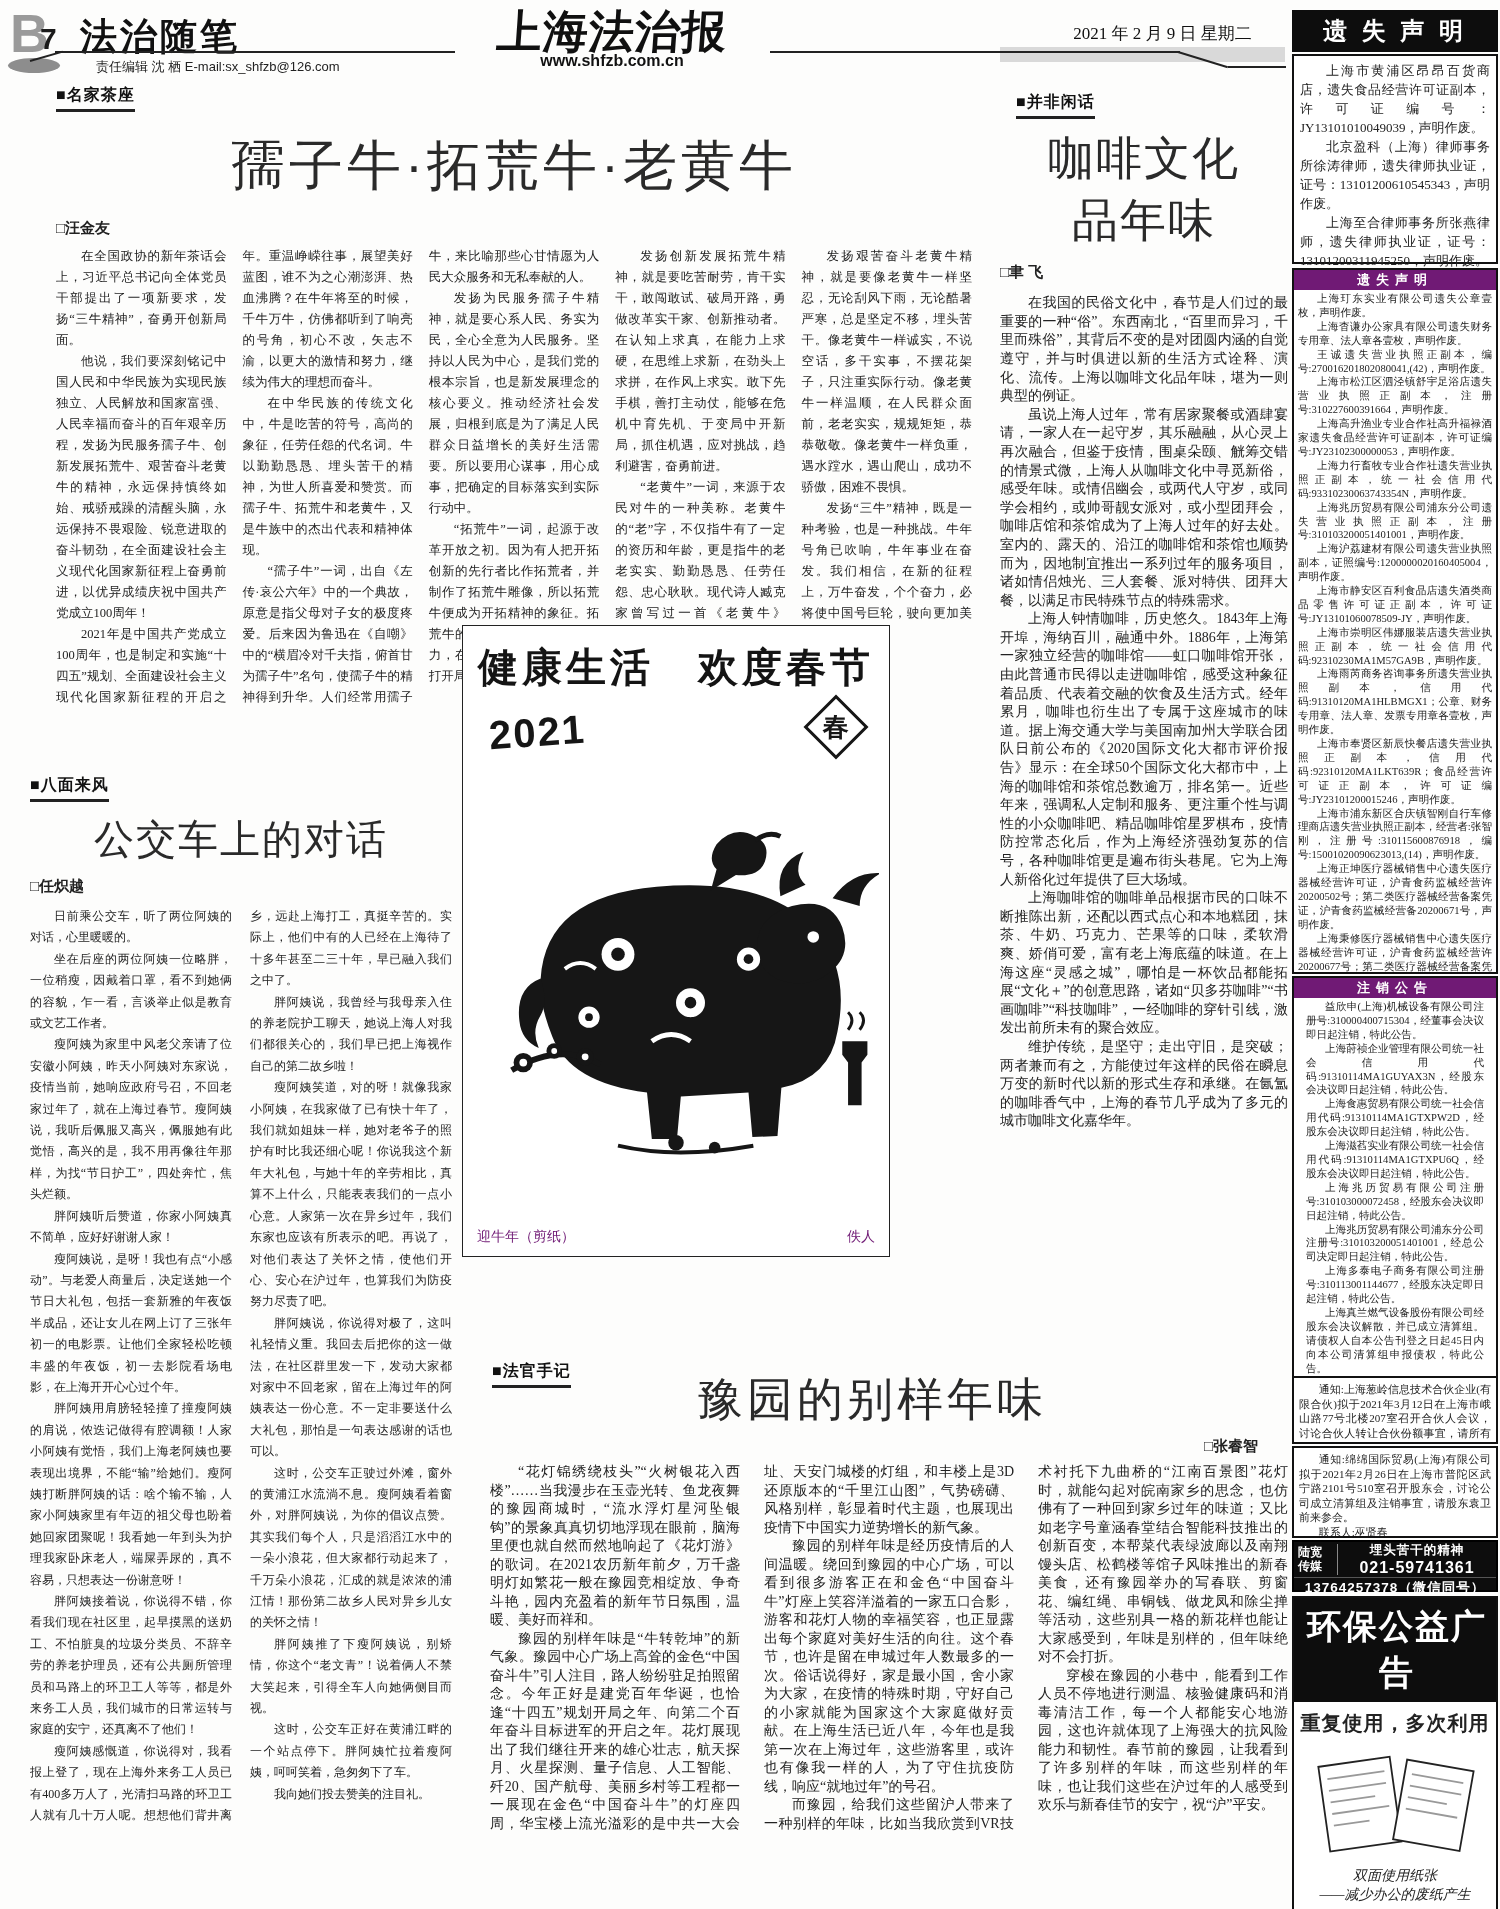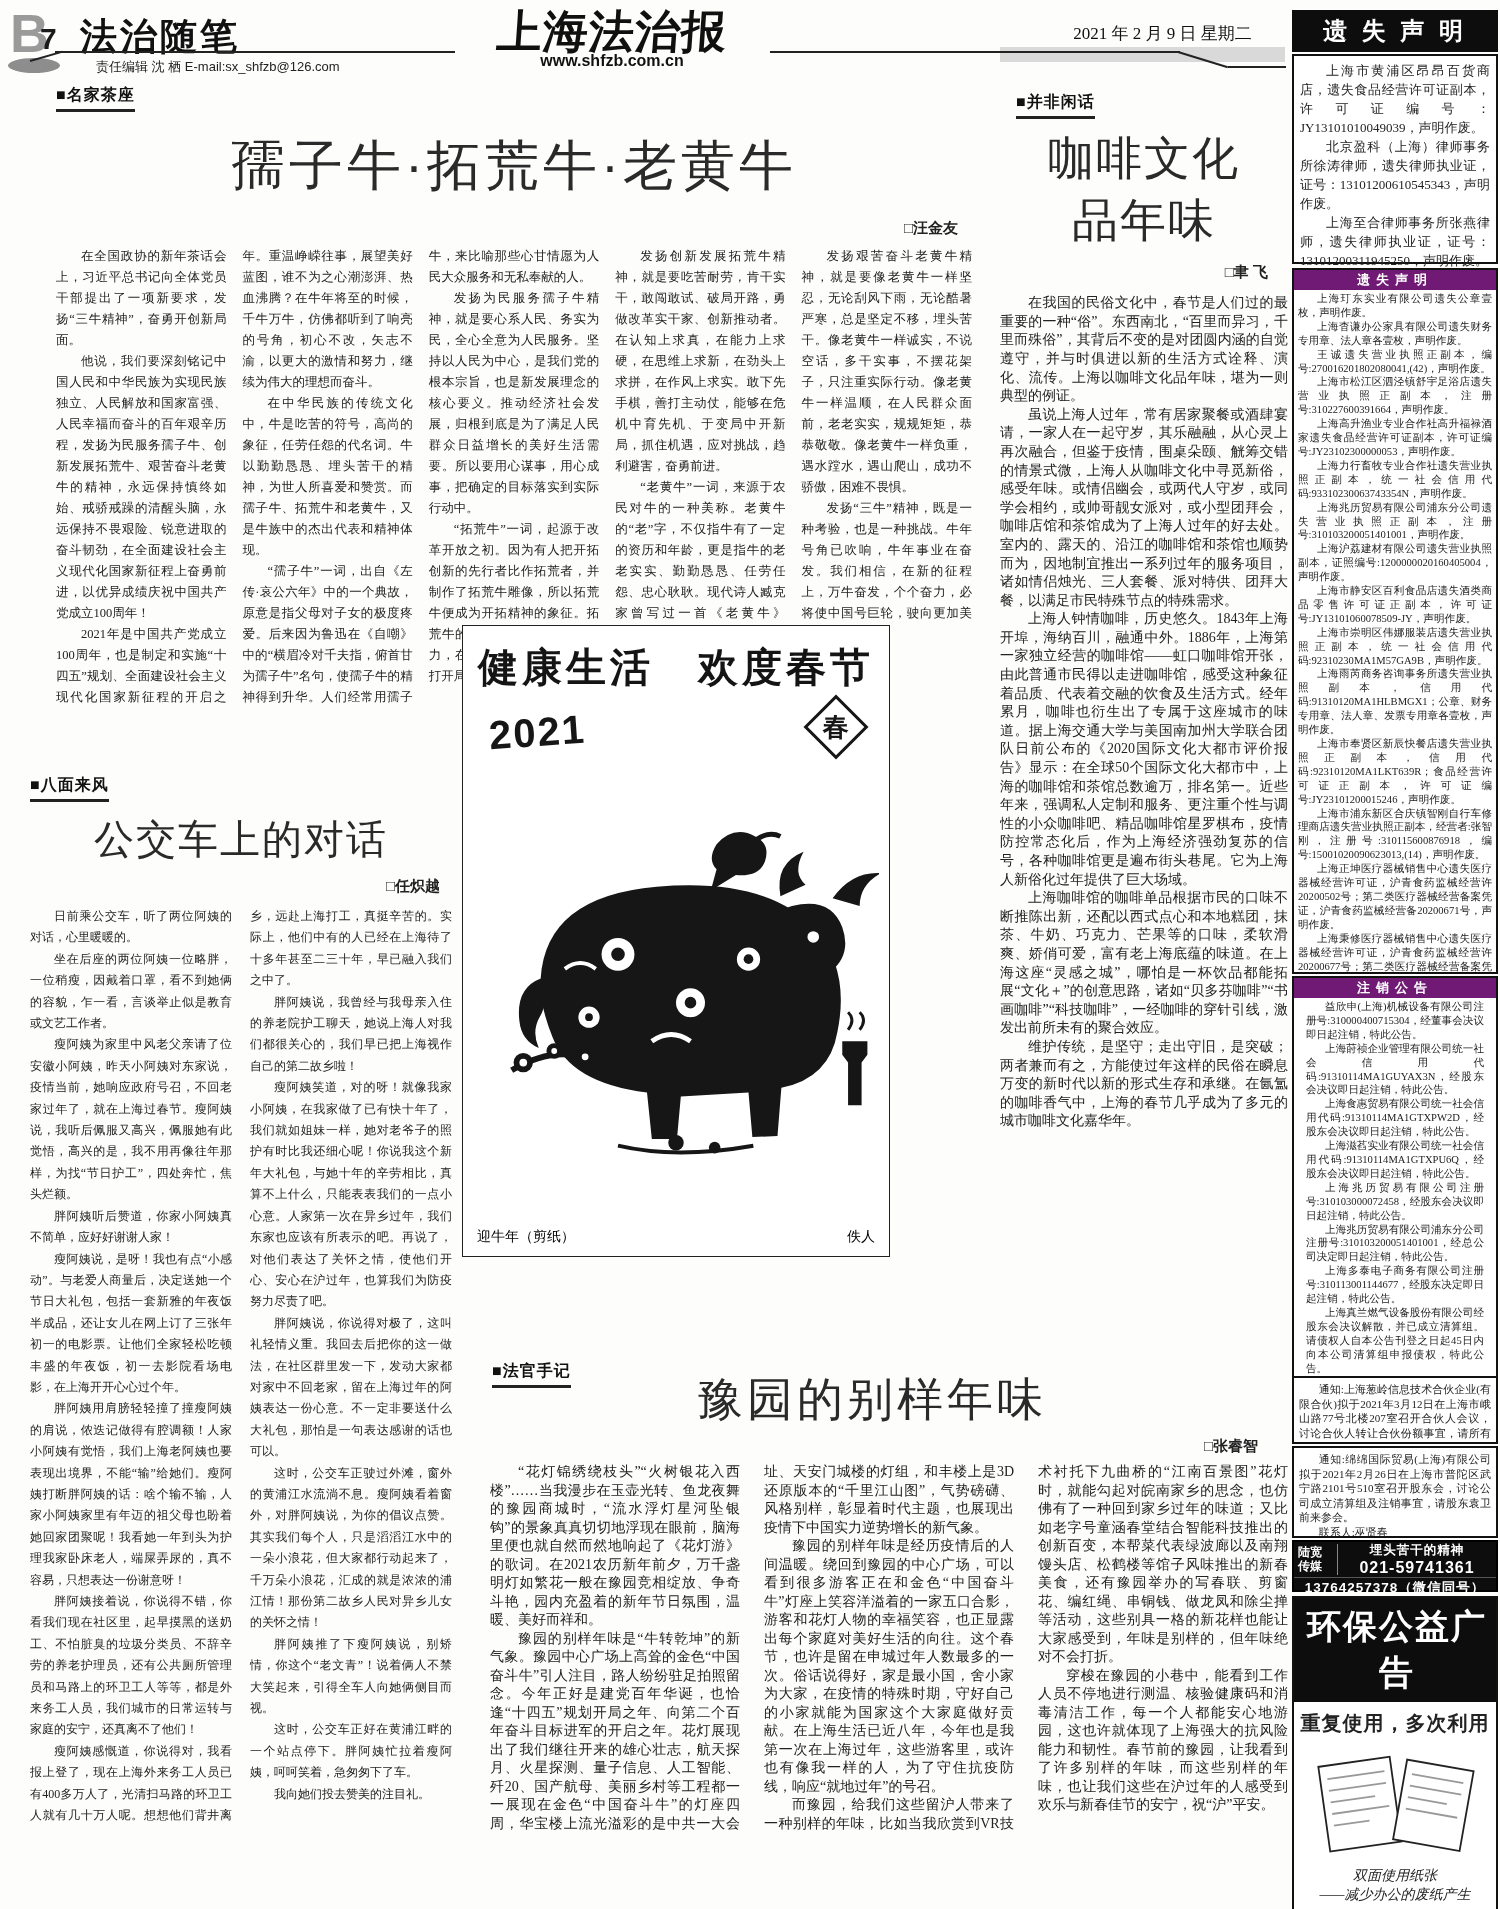--- a/index.html
+++ b/index.html
@@ -17,38 +17,38 @@
   .diag { background:#222; height:2px; transform-origin:left center; }
   .editor-line { left:96px; top:58px; font-family:"Liberation Sans",sans-serif; font-size:13px; font-weight:normal; color:#222; }
   .masthead { left:462px; top:2px; width:300px; text-align:center; font-family:"Liberation Serif",serif; font-weight:bold; font-size:45px; color:#101010; transform:skewX(-4deg); letter-spacing:1px; }
   .site-url { left:462px; top:52px; width:300px; text-align:center; font-family:"Liberation Sans",sans-serif; font-weight:bold; font-size:16px; color:#111; }
   .date-line { left:1040px; top:22px; width:245px; text-align:center; font-size:17px; color:#111; }
   .date-bar { left:1000px; top:47px; width:285px; height:15px; background:#d9d9d9; }
 
   
   .sec-label { display:inline-block; font-family:"Liberation Sans",sans-serif; font-weight:bold; font-size:16px; color:#111; border-bottom:3px solid #222; padding-bottom:3px; letter-spacing:1px; }
   .headline { font-family:"Liberation Sans",sans-serif; color:#2a2a2a; text-align:center; font-weight:400; }
-  .byline { font-family:"Liberation Sans",sans-serif; font-weight:bold; font-size:15px; color:#222; text-align:right; }
+  .byline { font-family:"Liberation Sans",sans-serif; font-weight:bold; font-size:15px; color:#222; }
   .art-body p { text-indent:2em; text-align:justify; }
   .art-body { overflow:hidden; }
 
   
   .a1-body { column-count:5; column-gap:16px; font-size:12.5px; line-height:21px; }
   
   .coffee-title { white-space:pre-line; font-size:46px; line-height:1.35; letter-spacing:2px; }
   .coffee-body { font-size:14px; line-height:18.6px; }
   
   .bus-body { column-count:2; column-gap:18px; font-size:12px; line-height:21.4px; }
   
   .yy-body { column-count:3; column-gap:24px; font-size:14px; line-height:18.5px; }
 
   
   .artbox { left:462px; top:625px; width:428px; height:632px; border:1px solid #222; background:#fff; }
   .art-banner { position:absolute; left:0; top:14px; width:100%; text-align:center; font-family:"Liberation Sans",sans-serif; font-weight:bold; font-size:40px; letter-spacing:4px; color:#141414; }
-  .art-caption { position:absolute; left:14px; right:14px; bottom:10px; font-size:14px; color:#000000; display:flex; justify-content:space-between; }
+  .art-caption { position:absolute; left:14px; right:14px; bottom:10px; font-size:14px; color:#701a75; display:flex; justify-content:space-between; }
   .art-year { position:absolute; left:26px; top:84px; font-family:"Liberation Sans",sans-serif; font-weight:bold; font-size:40px; color:#161616; letter-spacing:2px; transform:rotate(-4deg); }
   .spring-diamond { position:absolute; right:30px; top:78px; width:46px; height:46px; border:3px solid #161616; transform:rotate(45deg); display:flex; align-items:center; justify-content:center; }
   .spring-diamond span { transform:rotate(-45deg); font-size:26px; font-weight:bold; color:#161616; }
 
   
   .sidebar { left:1292px; top:2px; width:206px; height:1905px; font-family:"Liberation Serif",serif;margin-top:8px; }
   .side-head { position:absolute; left:0; width:206px; background:#0d0d0d; color:#fff; text-align:center; font-family:"Liberation Sans",sans-serif; font-weight:bold; }
   .side-box { position:absolute; left:0; width:206px; border:2px solid #111; background:#fff; }
   .side-entries p { text-indent:2em; text-align:justify; }
   .mini-bar { background:#701a75; color:#fff; text-align:center; font-family:"Liberation Sans",sans-serif; font-weight:bold; font-size:13px; letter-spacing:6px; padding:1px 0; }

